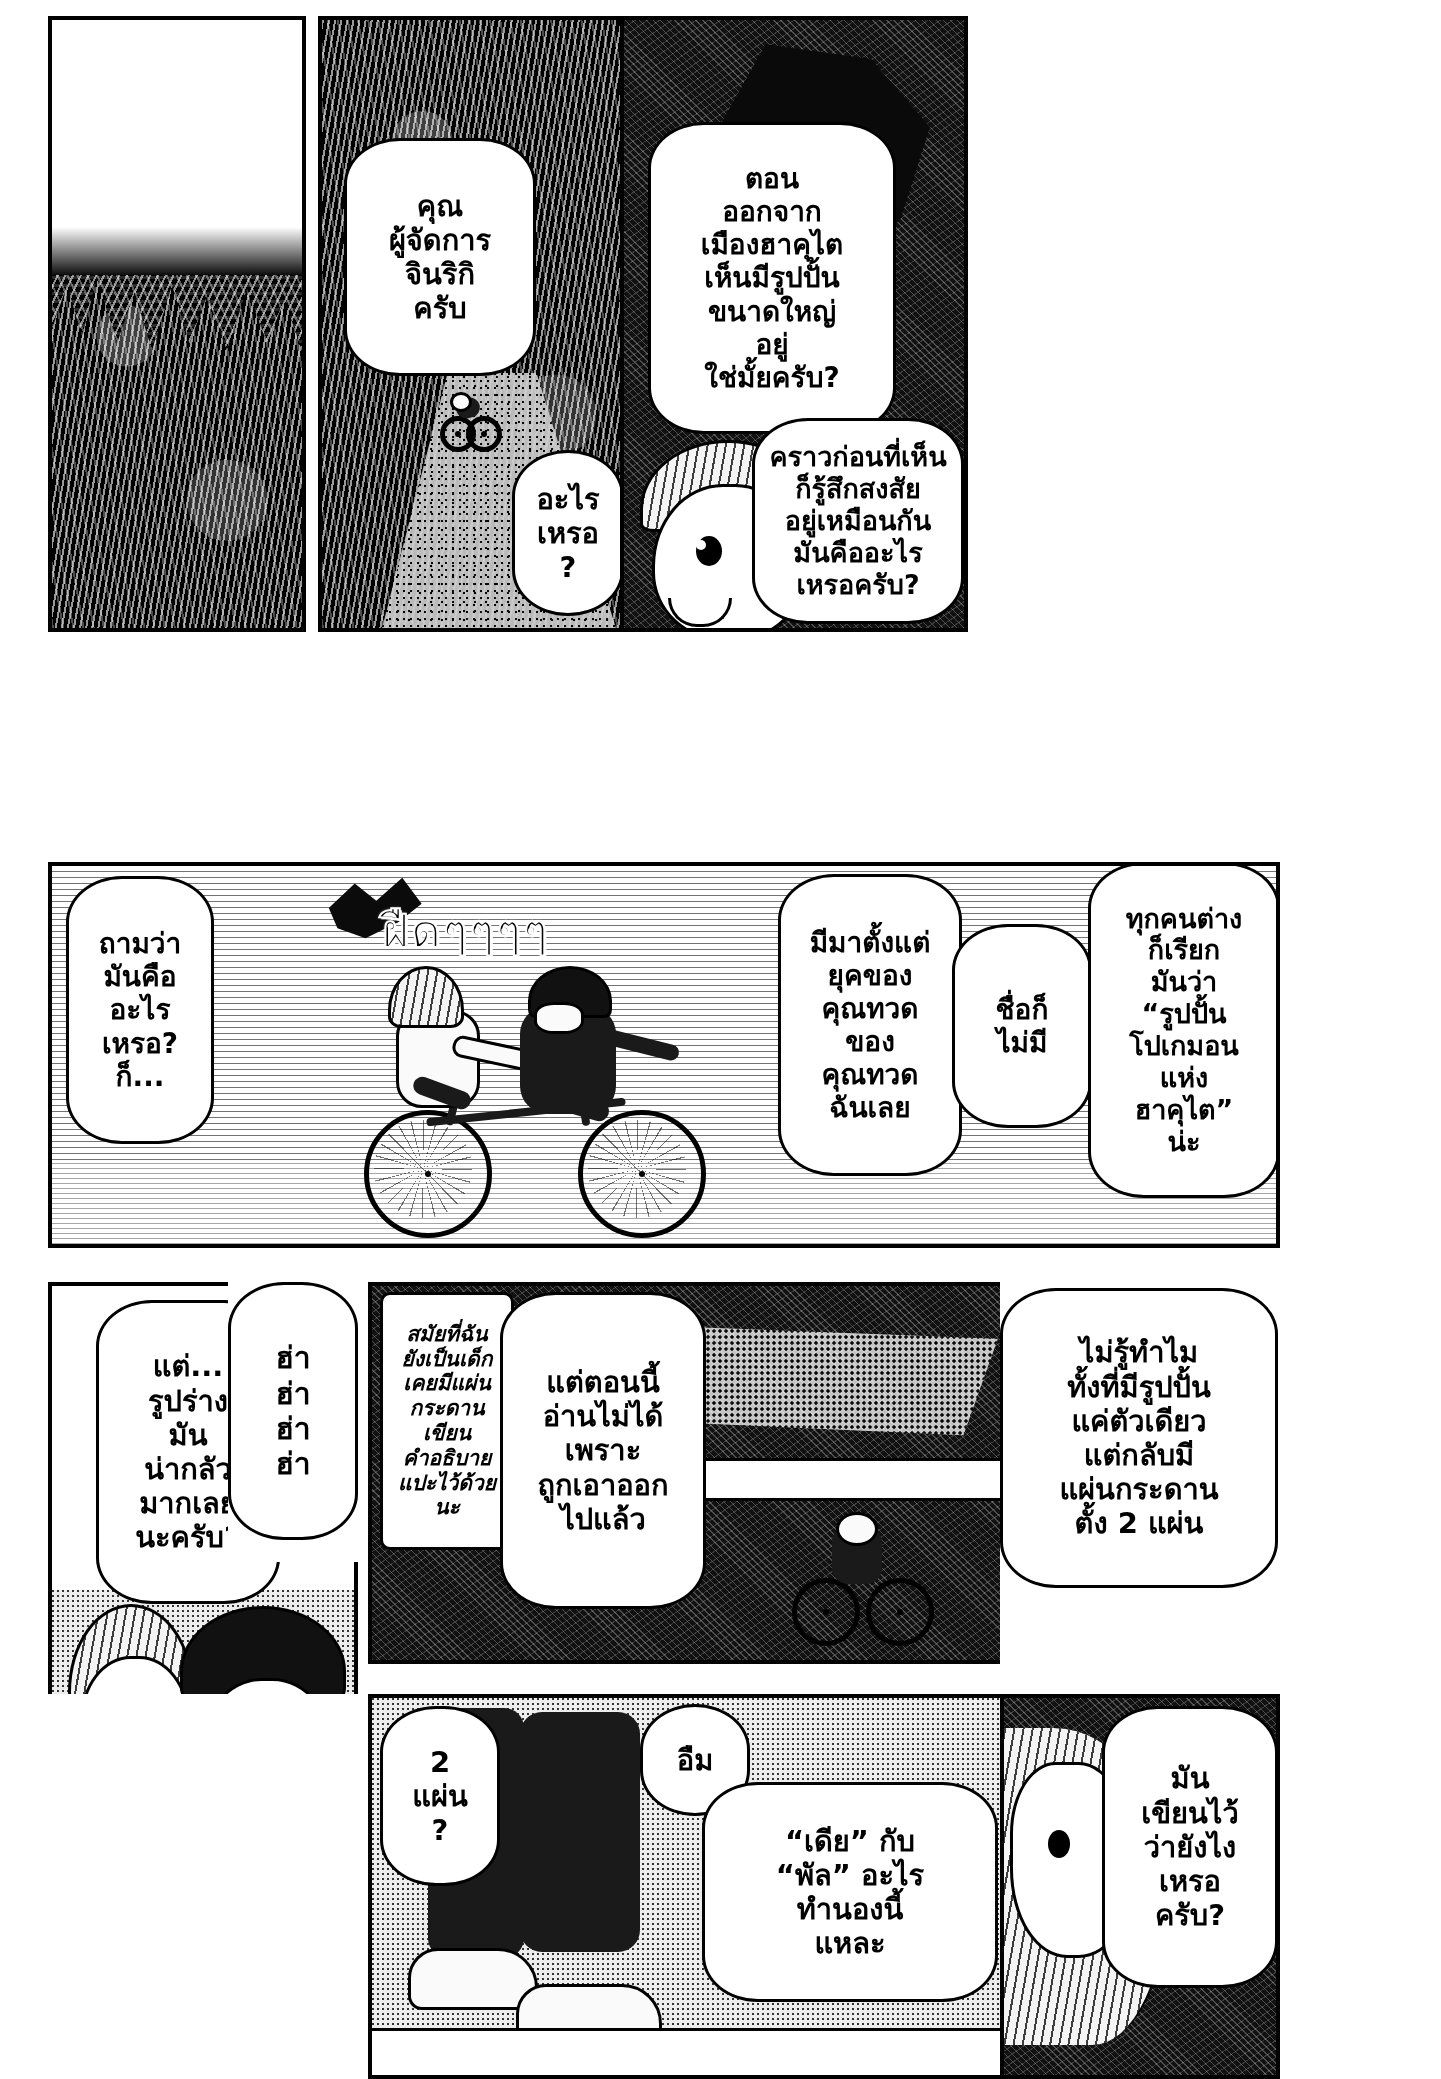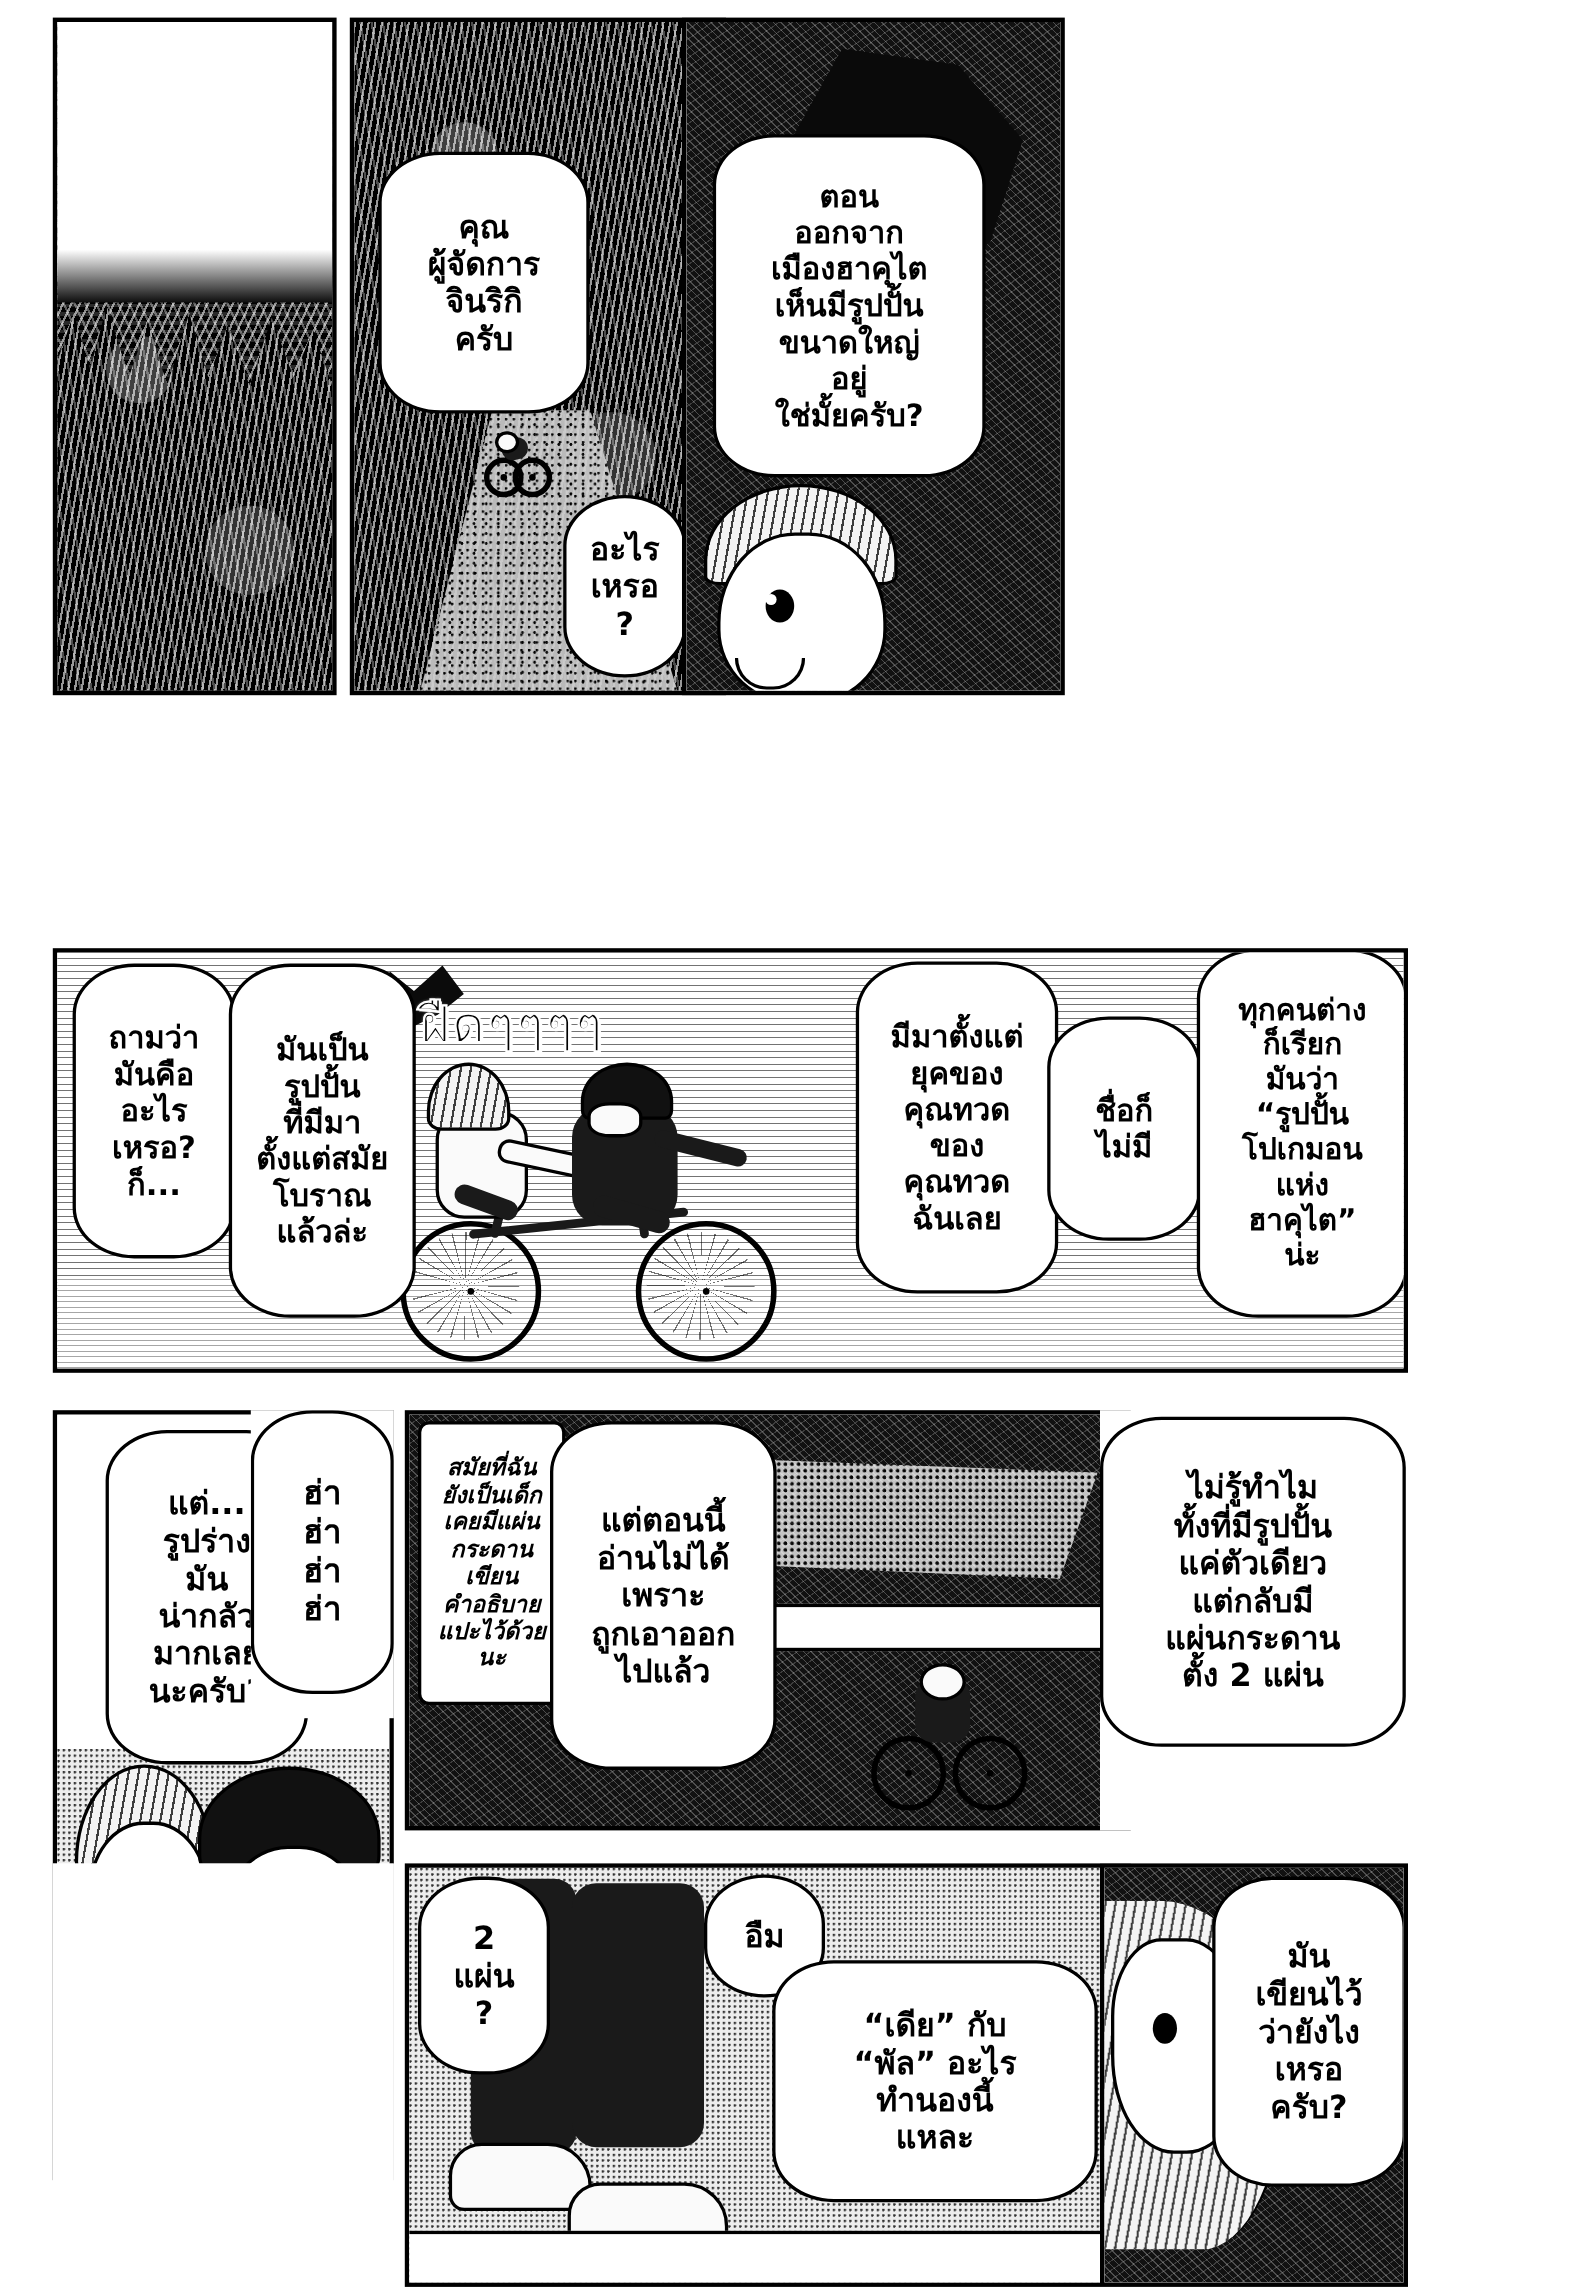--- a/index.html
+++ b/index.html
@@ -142,20 +142,25 @@
     </div>
 
     <div class="balloon soft" style="left:24px;top:102px;width:248px;height:312px;font-size:28px;">ตอน
 ออกจาก
 เมืองฮาคุไต
 เห็นมีรูปปั้น
 ขนาดใหญ่
 อยู่
 ใช่มั้ยครับ?</div>
 
+    <div class="balloon soft" style="left:128px;top:398px;width:212px;height:206px;font-size:27px;">คราวก่อนที่เห็น
+ก็รู้สึกสงสัย
+อยู่เหมือนกัน
+มันคืออะไร
+เหรอครับ?</div>
   </div>
 
   <div class="panel" style="left:48px;top:862px;width:1232px;height:386px;">
     <div class="panel-inner tex-speed"></div>
     <div class="tex-ground" style="position:absolute;left:0;bottom:0;width:100%;height:22%;"></div>
 
     <div class="fig" style="left:330px;top:92px;width:420px;height:270px;">
       <div class="bike-wheel" style="left:-18px;top:152px;width:118px;height:118px;"></div>
       <div class="spokes" style="left:-8px;top:162px;width:98px;height:98px;opacity:.55;"></div>
       <div class="bike-wheel" style="left:196px;top:152px;width:118px;height:118px;"></div>
@@ -181,26 +186,20 @@
          clip-path:polygon(10% 50%,34% 16%,54% 40%,78% 8%,96% 44%,74% 70%,44% 92%,18% 78%);"></div>
 
     <div class="sfx" style="left:330px;top:28px;font-size:46px;">ฝืดๆๆๆๆ</div>
 
     <div class="balloon soft" style="left:14px;top:10px;width:148px;height:268px;font-size:28px;">ถามว่า
 มันคือ
 อะไร
 เหรอ?
 ก็...</div>
 
-    <div class="balloon soft" style="left:156px;top:10px;width:170px;height:322px;font-size:28px;">มันเป็น
-รูปปั้น
-ที่มีมา
-ตั้งแต่สมัย
-โบราณ
-แล้วล่ะ</div>
 
     <div class="balloon soft" style="left:726px;top:8px;width:184px;height:302px;font-size:28px;">มีมาตั้งแต่
 ยุคของ
 คุณทวด
 ของ
 คุณทวด
 ฉันเลย</div>
 
     <div class="balloon soft" style="left:900px;top:58px;width:140px;height:204px;font-size:28px;">ชื่อก็
 ไม่มี</div>

